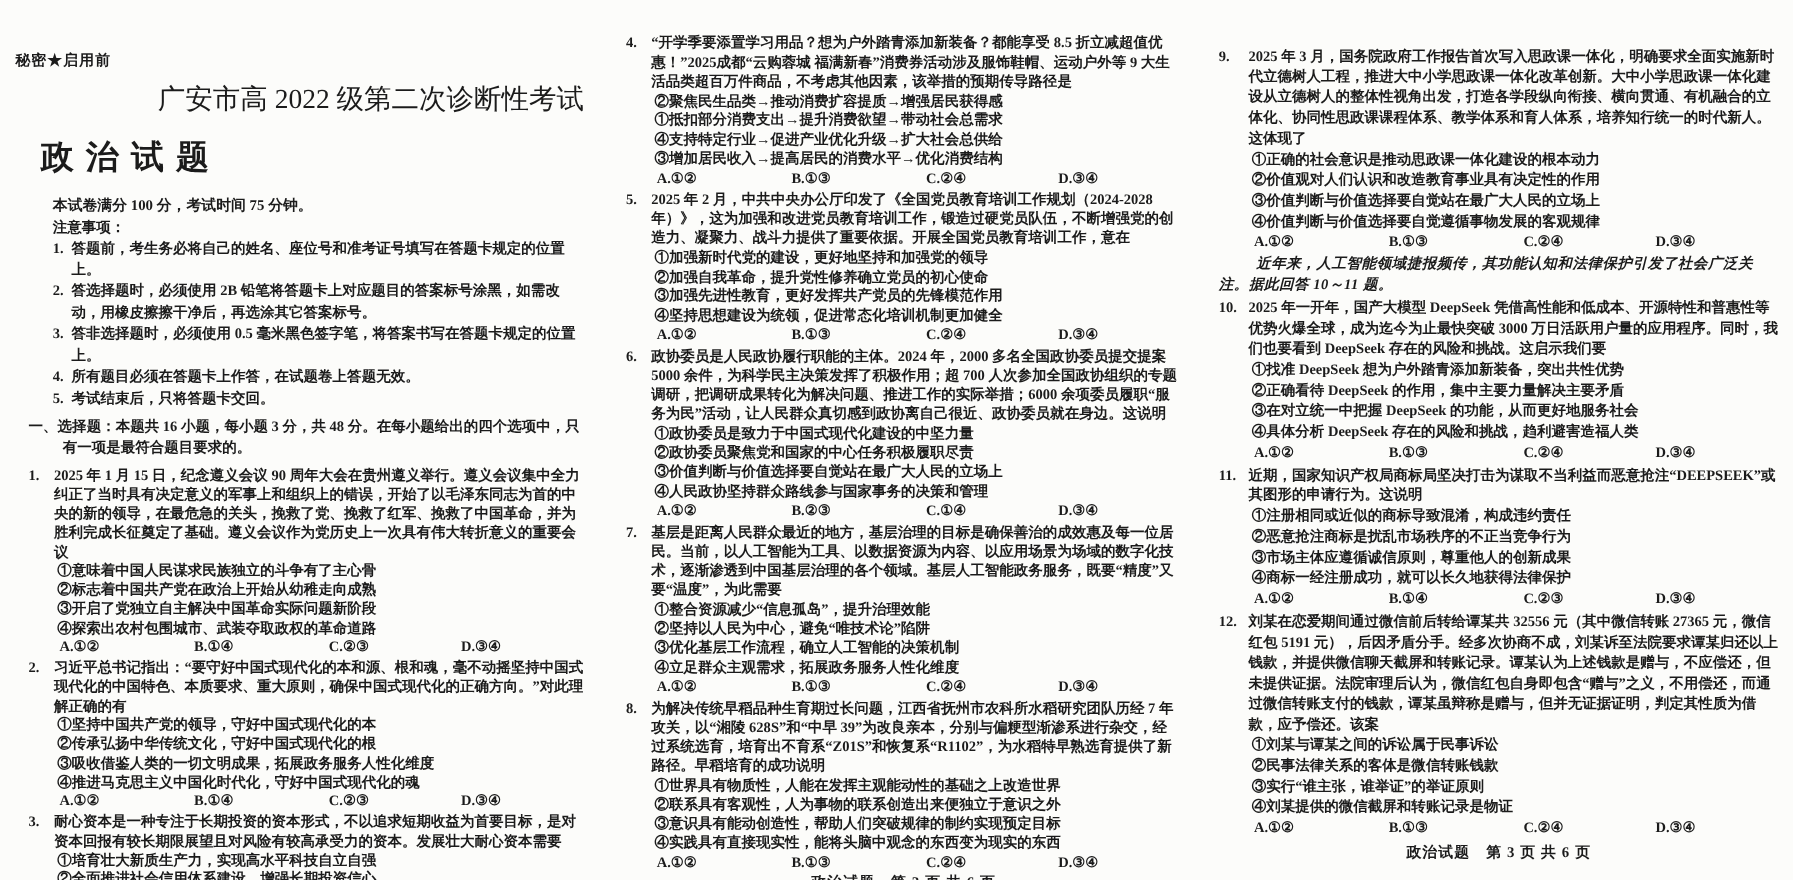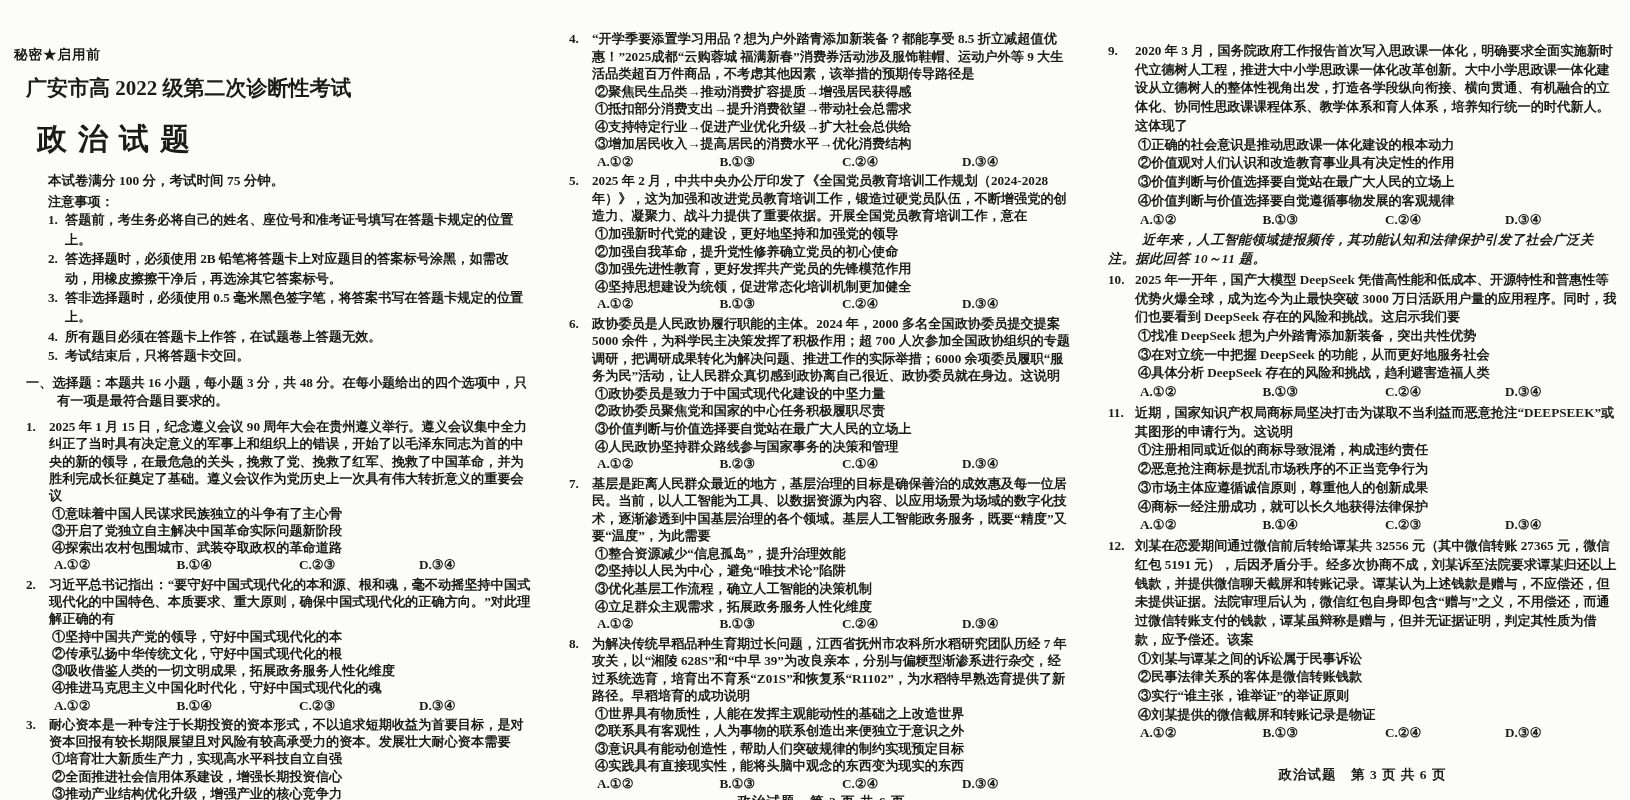--- a/index.html
+++ b/index.html
@@ -23,21 +23,21 @@
     display:flex; flex-direction:column;
     font-size:13.2px;
     line-height:1.33;
     overflow:hidden;
   }
   .col-1 { line-height:1.31; }
   .col-2 { padding-top:28px; line-height:1.33; }
   .col-3 { padding-top:40px; line-height:1.42; padding-left:22px; }
 
   .secret { font-size:13.5px; margin:46px 0 0 -12px; letter-spacing:1px; }
-  .title1 { text-align:left; font-size:21px; margin-top:11px; font-weight:700; }
+  .title1 { text-align:right; font-size:25px; margin-top:11px; font-weight:400; }
   .title2 { text-align:left; font-size:30px; margin-top:17px; letter-spacing:11px; font-weight:800; text-indent:11px; }
   .exam-info { margin:14px 0 0 22px; font-size:13.5px; }
   .notes-label { margin:3px 0 0 22px; }
   .notes-list { margin-left:22px; line-height:1.47; }
   .note { position:relative; padding-left:17px; }
   .note .nnum { position:absolute; left:0; }
   .section-header { margin-top:8px; padding-left:31px; text-indent:-31px; line-height:1.42; }
 
   .q-list { margin-top:5px; }
   .col-2 .q-list, .col-3 .q-list { margin-top:0; }
@@ -82,20 +82,21 @@
         <div class="note"><span class="nnum">2.</span><span>答选择题时，必须使用 2B 铅笔将答题卡上对应题目的答案标号涂黑，如需改动，用橡皮擦擦干净后，再选涂其它答案标号。</span></div>
         <div class="note"><span class="nnum">3.</span><span>答非选择题时，必须使用 0.5 毫米黑色签字笔，将答案书写在答题卡规定的位置上。</span></div>
         <div class="note"><span class="nnum">4.</span><span>所有题目必须在答题卡上作答，在试题卷上答题无效。</span></div>
         <div class="note"><span class="nnum">5.</span><span>考试结束后，只将答题卡交回。</span></div>
       </div>
     <div class="section-header">一、选择题：本题共 16 小题，每小题 3 分，共 48 分。在每小题给出的四个选项中，只有一项是最符合题目要求的。</div>
     <div class="q-list">
         <div class="question">
           <div class="stem"><span class="qnum">1.</span><span>2025 年 1 月 15 日，纪念遵义会议 90 周年大会在贵州遵义举行。遵义会议集中全力纠正了当时具有决定意义的军事上和组织上的错误，开始了以毛泽东同志为首的中央的新的领导，在最危急的关头，挽救了党、挽救了红军、挽救了中国革命，并为胜利完成长征奠定了基础。遵义会议作为党历史上一次具有伟大转折意义的重要会议</span></div>
           <div class="option">①意味着中国人民谋求民族独立的斗争有了主心骨</div>
+          <div class="option">②标志着中国共产党在政治上开始从幼稚走向成熟</div>
           <div class="option">③开启了党独立自主解决中国革命实际问题新阶段</div>
           <div class="option">④探索出农村包围城市、武装夺取政权的革命道路</div>
           <div class="answers">
             <span>A.①②</span>
             <span>B.①④</span>
             <span>C.②③</span>
             <span>D.③④</span>
           </div>
         </div>
         <div class="question">
@@ -188,36 +189,37 @@
             <span>D.③④</span>
           </div>
         </div>
       </div>
     <div class="footer">政治试题　第 2 页 共 6 页</div>
   </div>
 
   <div class="col col-3">
     <div class="q-list">
         <div class="question">
-          <div class="stem"><span class="qnum">9.</span><span>2020 年 3 月，国务院政府工作报告首次写入思政课一体化，明确要求全面实施新时代立德树人工程，推进大中小学思政课一体化改革创新。大中小学思政课一体化建设从立德树人的整体性视角出发，打造各学段纵向衔接、横向贯通、有机融合的立体化、协同性思政课课程体系、教学体系和育人体系，培养知行统一的时代新人。这体现了</span></div>
+          <div class="stem"><span class="qnum">9.</span><span>2025 年 3 月，国务院政府工作报告首次写入思政课一体化，明确要求全面实施新时代立德树人工程，推进大中小学思政课一体化改革创新。大中小学思政课一体化建设从立德树人的整体性视角出发，打造各学段纵向衔接、横向贯通、有机融合的立体化、协同性思政课课程体系、教学体系和育人体系，培养知行统一的时代新人。这体现了</span></div>
           <div class="option">①正确的社会意识是推动思政课一体化建设的根本动力</div>
           <div class="option">②价值观对人们认识和改造教育事业具有决定性的作用</div>
           <div class="option">③价值判断与价值选择要自觉站在最广大人民的立场上</div>
           <div class="option">④价值判断与价值选择要自觉遵循事物发展的客观规律</div>
           <div class="answers">
             <span>A.①②</span>
             <span>B.①③</span>
             <span>C.②④</span>
             <span>D.③④</span>
           </div>
         </div>
         <div class="group-note">近年来，人工智能领域捷报频传，其功能认知和法律保护引发了社会广泛关注。据此回答 10～11 题。</div>
         <div class="question">
           <div class="stem"><span class="qnum">10.</span><span>2025 年一开年，国产大模型 DeepSeek 凭借高性能和低成本、开源特性和普惠性等优势火爆全球，成为迄今为止最快突破 3000 万日活跃用户量的应用程序。同时，我们也要看到 DeepSeek 存在的风险和挑战。这启示我们要</span></div>
           <div class="option">①找准 DeepSeek 想为户外踏青添加新装备，突出共性优势</div>
+          <div class="option">②正确看待 DeepSeek 的作用，集中主要力量解决主要矛盾</div>
           <div class="option">③在对立统一中把握 DeepSeek 的功能，从而更好地服务社会</div>
           <div class="option">④具体分析 DeepSeek 存在的风险和挑战，趋利避害造福人类</div>
           <div class="answers">
             <span>A.①②</span>
             <span>B.①③</span>
             <span>C.②④</span>
             <span>D.③④</span>
           </div>
         </div>
         <div class="question">

